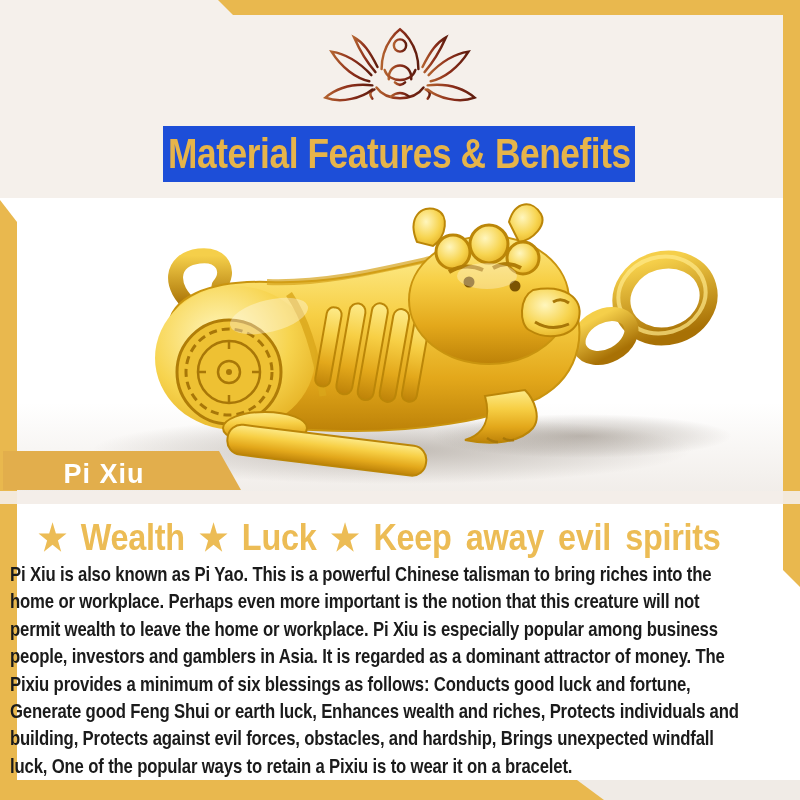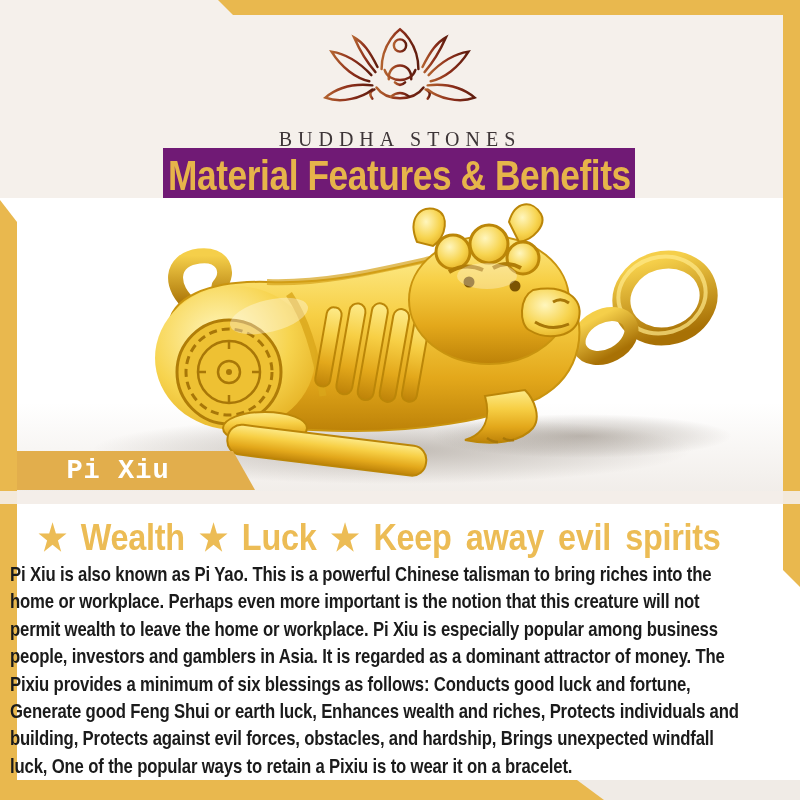--- a/index.html
+++ b/index.html
@@ -8,36 +8,36 @@
     background:#ffffff; font-family:"Liberation Sans", sans-serif;
   }
   
   .header-bg { position:absolute; left:0; top:0; width:800px; height:198px; background:#f5f0eb; z-index:1; }
   .logo-svg { position:absolute; left:310px; top:22px; width:180px; height:92px; z-index:2; }
   .brand-name {
     position:absolute; left:0; top:112px; width:800px; text-align:center; z-index:2;
     font-family:"Liberation Serif", serif; font-size:20px; color:#3d3537; letter-spacing:6px;margin-top:16px;
   }
   .title-band {
-    position:absolute; left:163px; top:148px; width:472px; height:56px; background:#701a75;
+    position:absolute; left:163px; top:126px; width:472px; height:56px; background:#1d4ed8;
     display:flex; align-items:center; justify-content:center; z-index:2;
   }
   .title-band .title {
     display:inline-block; font-size:42px; font-weight:bold; color:#e6b44a;
     white-space:nowrap; transform:scaleX(0.84); letter-spacing:-0.5px;
   }
   
   .photo-area { position:absolute; left:17px; top:198px; width:766px; height:293px; background:#ffffff; z-index:2; }
   .photo-area svg { display:block; width:766px; height:293px; }
   
   .label-banner {
-    position:absolute; left:17px; top:451px; width:240px; height:39px; background:#e2ae4c; z-index:6;
+    position:absolute; left:3px; top:451px; width:240px; height:39px; background:#e2ae4c; z-index:6;
     clip-path:polygon(0 0, 216px 0, 238px 100%, 0 100%);
-    display:flex; align-items:center; justify-content:center;
-    padding-right:38px; box-sizing:border-box;font-family:Liberation Mono, monospace;
+    display:flex; align-items:flex-end; justify-content:center;
+    padding-right:38px; box-sizing:border-box;
   }
   .label-banner span { color:#ffffff; font-size:27px; font-weight:bold; letter-spacing:1px; }
   
   .divider { position:absolute; left:0; top:491px; width:800px; height:13px; background:rgba(243,237,231,0.92); z-index:7; }
   
   .frame { position:absolute; background:#e9b84e; z-index:5; }
   .frame.top    { left:0; top:0; width:800px; height:15px; clip-path:polygon(218px 0, 100% 0, 100% 100%, 233px 100%); }
   .frame.right  { left:783px; top:0; width:17px; height:587px; clip-path:polygon(0 0, 100% 0, 100% 100%, 0 570px); }
   .frame.left   { left:0; top:200px; width:17px; height:580px; clip-path:polygon(0 0, 100% 22px, 100% 100%, 0 100%); }
   .frame.bottom { left:0; top:780px; width:800px; height:20px; clip-path:polygon(0 0, 577px 0, 604px 100%, 0 100%); }

